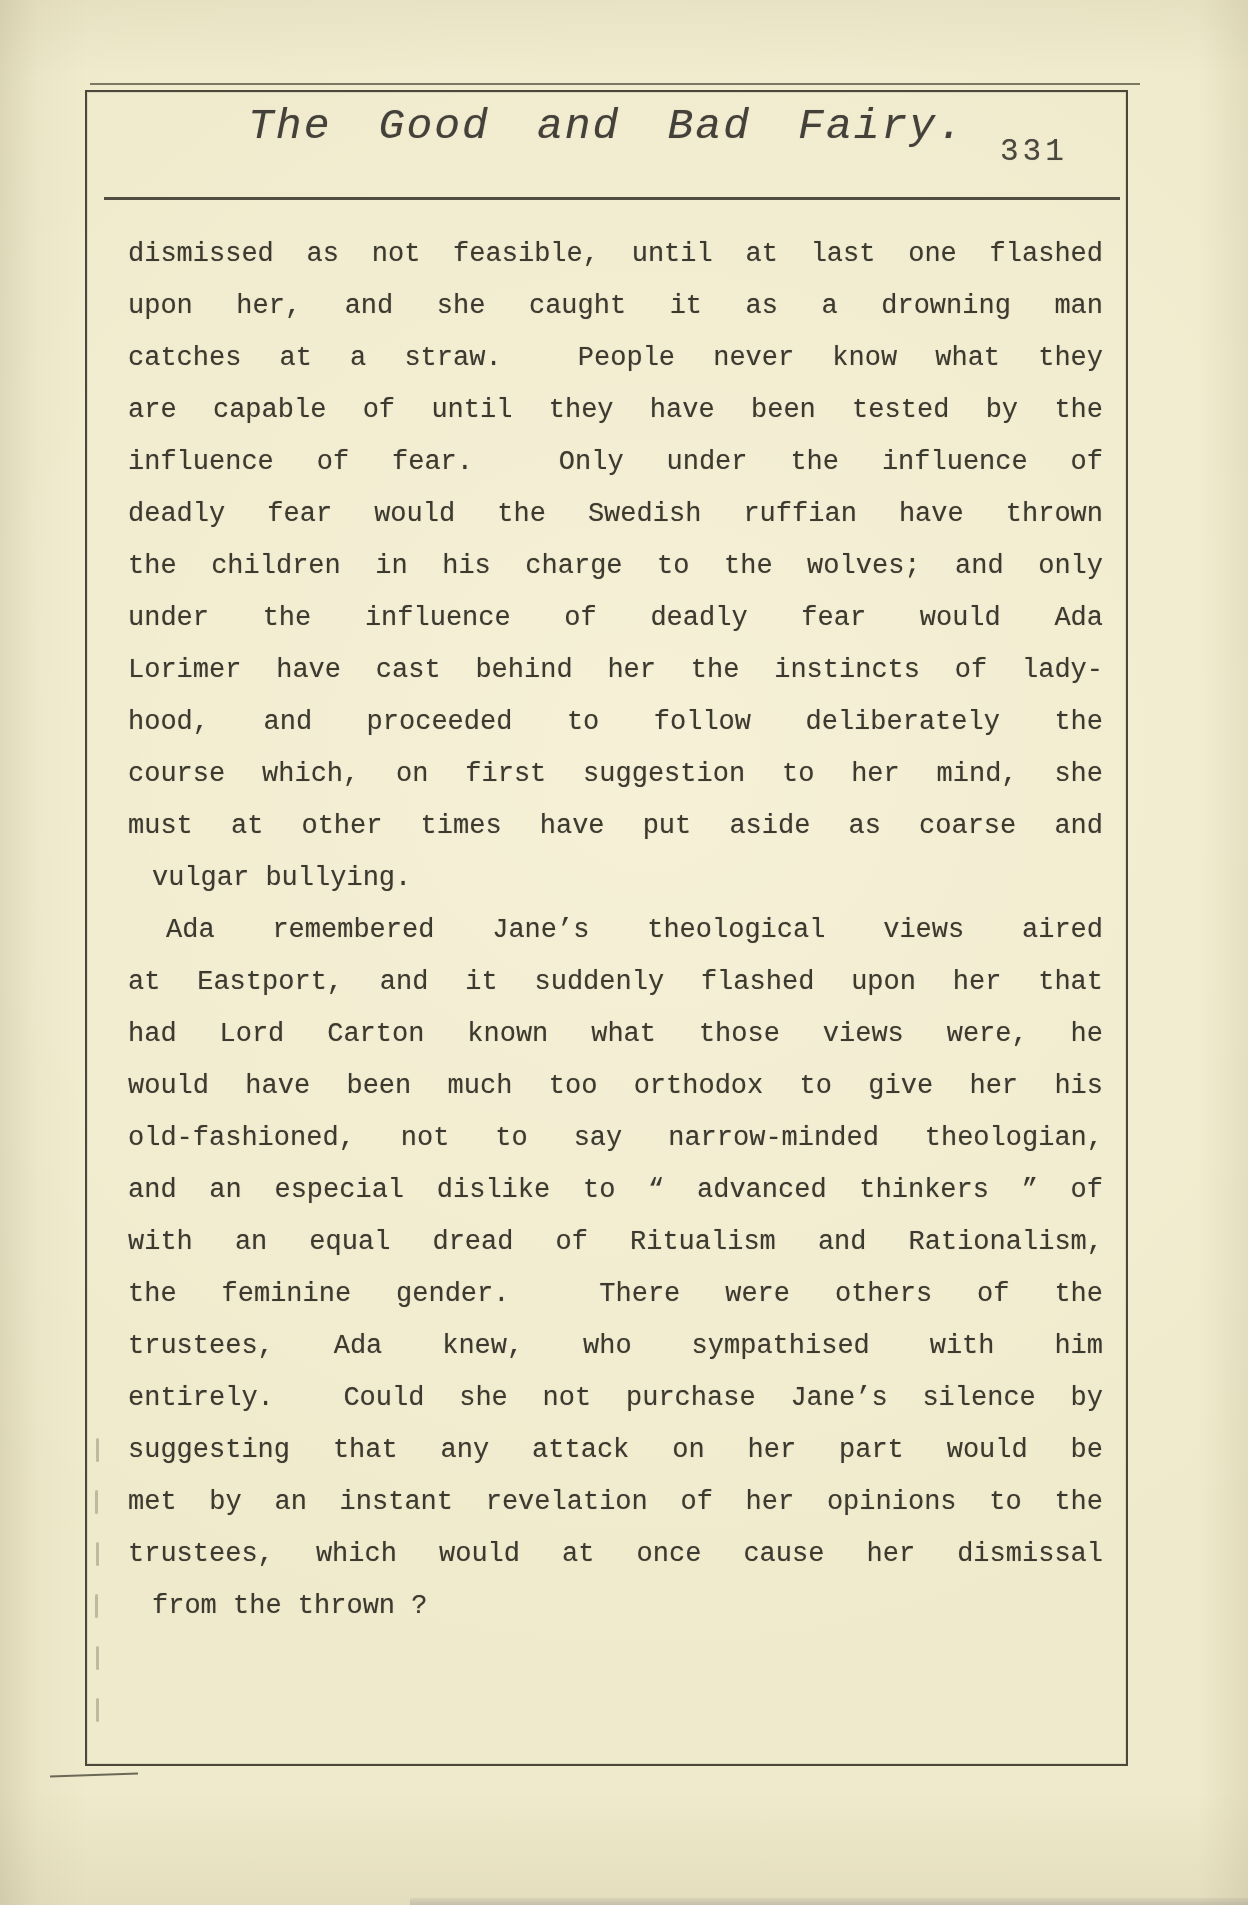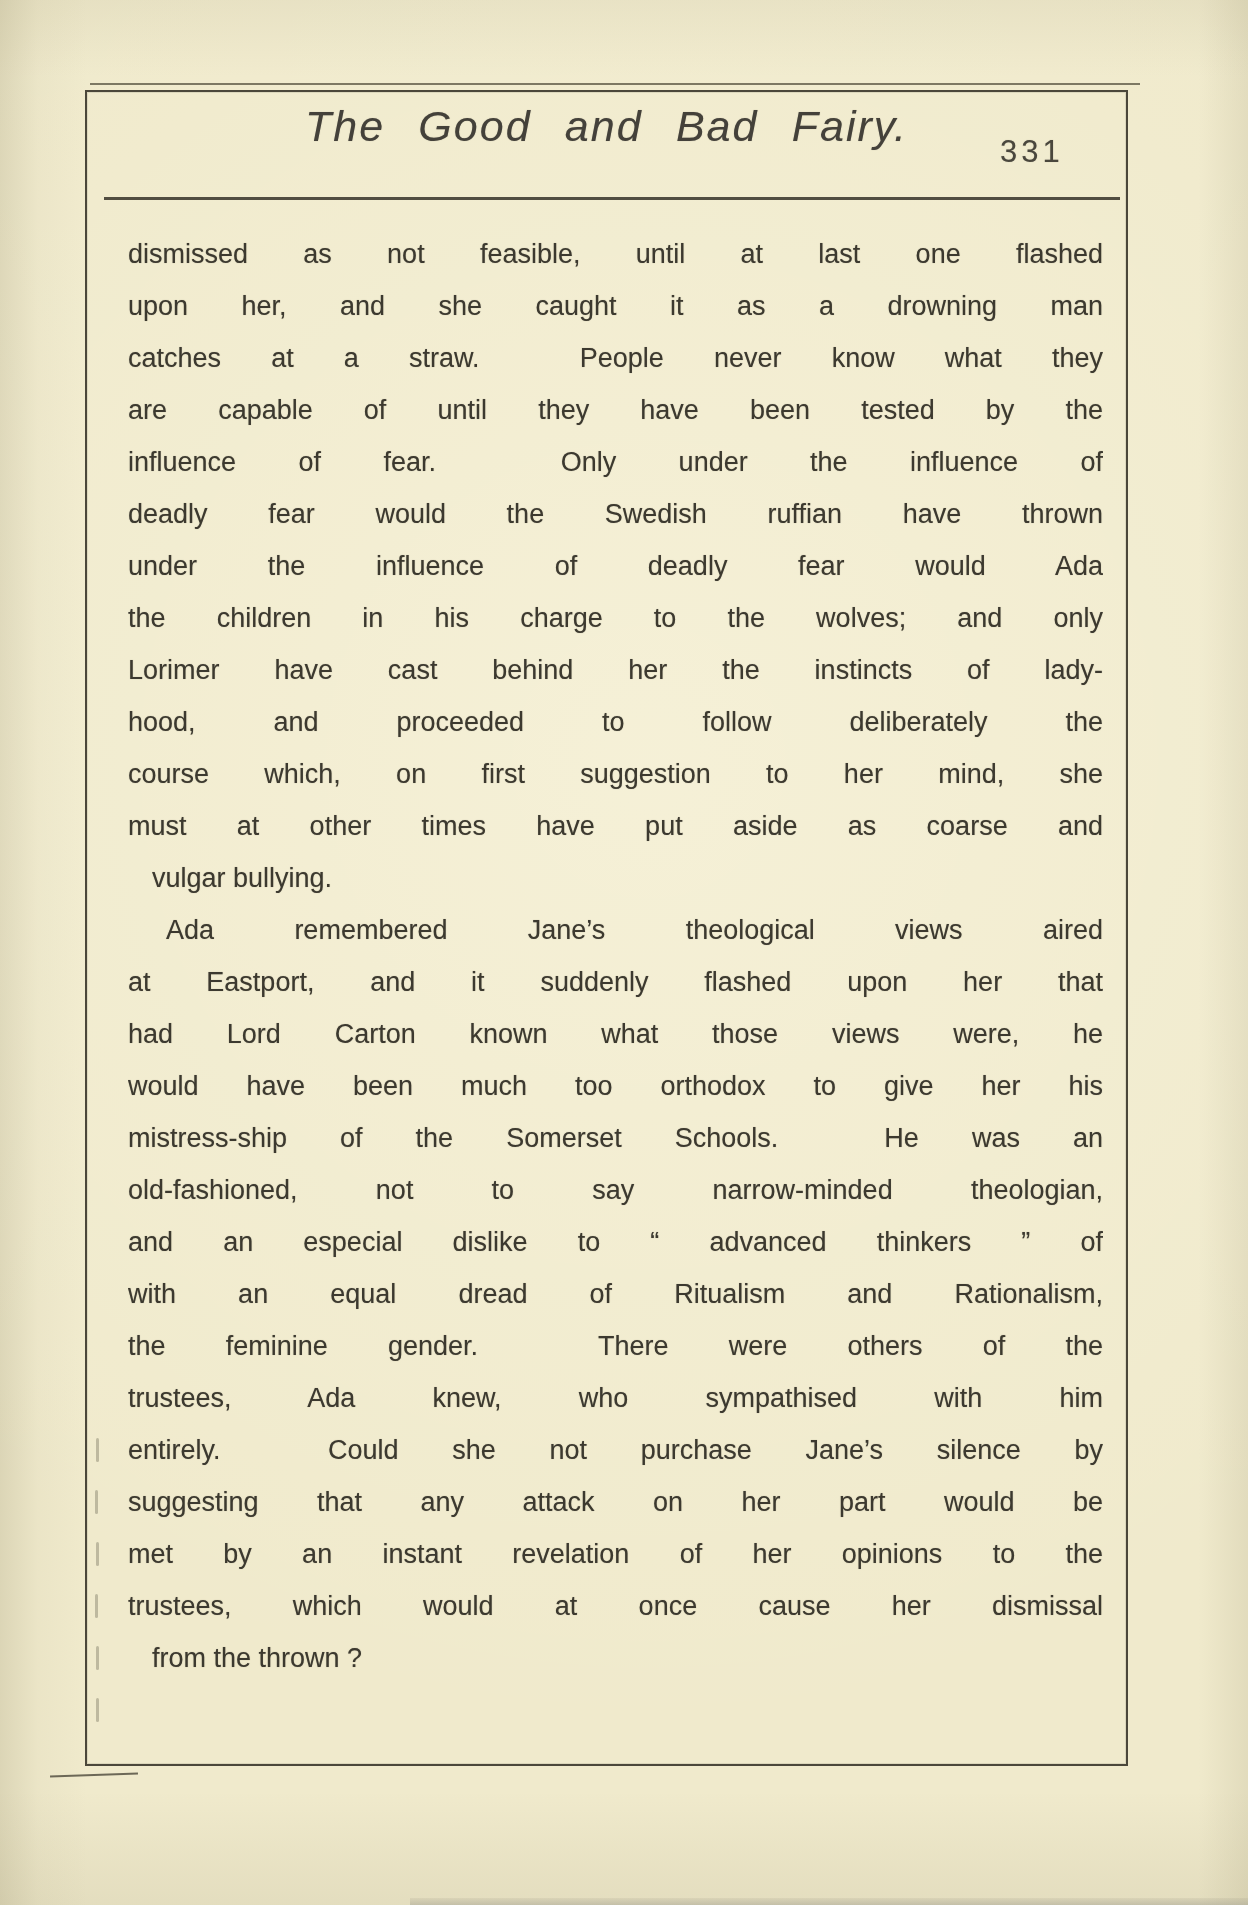--- a/index.html
+++ b/index.html
@@ -2,21 +2,21 @@
 <html><head>
 <meta charset="utf-8">
 <title>The Good and Bad Fairy — p. 331</title>
 <style>
   html, body { margin: 0; padding: 0; background: #d8d2b4; }
   .page {
     position: relative;
     width: 1248px;
     height: 1905px;
     overflow: hidden;
-    font-family: Liberation Sans, sans-serif;
+    font-family: Liberation Mono, monospace;
     background:
       radial-gradient(130% 85% at 52% 40%, rgba(255,252,235,0.35) 0%, rgba(255,252,235,0) 60%),
       linear-gradient(90deg,  rgba(138,130,94,0.20) 0%, rgba(138,130,94,0.05) 3%, rgba(138,130,94,0) 7%),
       linear-gradient(270deg, rgba(138,130,94,0.14) 0%, rgba(138,130,94,0) 4%),
       linear-gradient(180deg, rgba(148,140,104,0.10) 0%, rgba(148,140,104,0) 4%),
       linear-gradient(0deg,   rgba(138,130,94,0.12) 0%, rgba(138,130,94,0) 6%),
       #f0eacc;
   }
 
   
@@ -131,32 +131,31 @@
   <div class="header-rule"></div>
 
   <div class="body-text">
 
   <div class="line">dismissed as not feasible, until at last one flashed</div>
       <div class="line">upon her, and she caught it as a drowning man</div>
       <div class="line">catches at a straw.&nbsp; People never know what they</div>
       <div class="line">are capable of until they have been tested by the</div>
       <div class="line">influence of fear.&nbsp; Only under the influence of</div>
       <div class="line">deadly fear would the Swedish ruffian have thrown</div>
+      <div class="line">the children in his charge to the wolves; and only</div>
       <div class="line">under the influence of deadly fear would Ada</div>
-      <div class="line">the children in his charge to the wolves; and only</div>
       <div class="line">Lorimer have cast behind her the instincts of lady-</div>
       <div class="line">hood, and proceeded to follow deliberately the</div>
       <div class="line">course which, on first suggestion to her mind, she</div>
       <div class="line">must at other times have put aside as coarse and</div>
       <div class="line para-end">vulgar bullying.</div>
       <div class="line indent">Ada remembered Jane’s theological views aired</div>
       <div class="line">at Eastport, and it suddenly flashed upon her that</div>
       <div class="line">had Lord Carton known what those views were, he</div>
       <div class="line">would have been much too orthodox to give her his</div>
-      <div class="line">mistress-ship of the Somerset Schools.&nbsp; He was an</div>
       <div class="line">old-fashioned, not to say narrow-minded theologian,</div>
       <div class="line">and an especial dislike to “ advanced thinkers ” of</div>
       <div class="line">with an equal dread of Ritualism and Rationalism,</div>
       <div class="line">the feminine gender.&nbsp; There were others of the</div>
       <div class="line">trustees, Ada knew, who sympathised with him</div>
       <div class="line">entirely.&nbsp; Could she not purchase Jane’s silence by</div>
       <div class="line">suggesting that any attack on her part would be</div>
       <div class="line">met by an instant revelation of her opinions to the</div>
       <div class="line">trustees, which would at once cause her dismissal</div>
       <div class="line para-end">from the thrown ?</div>

